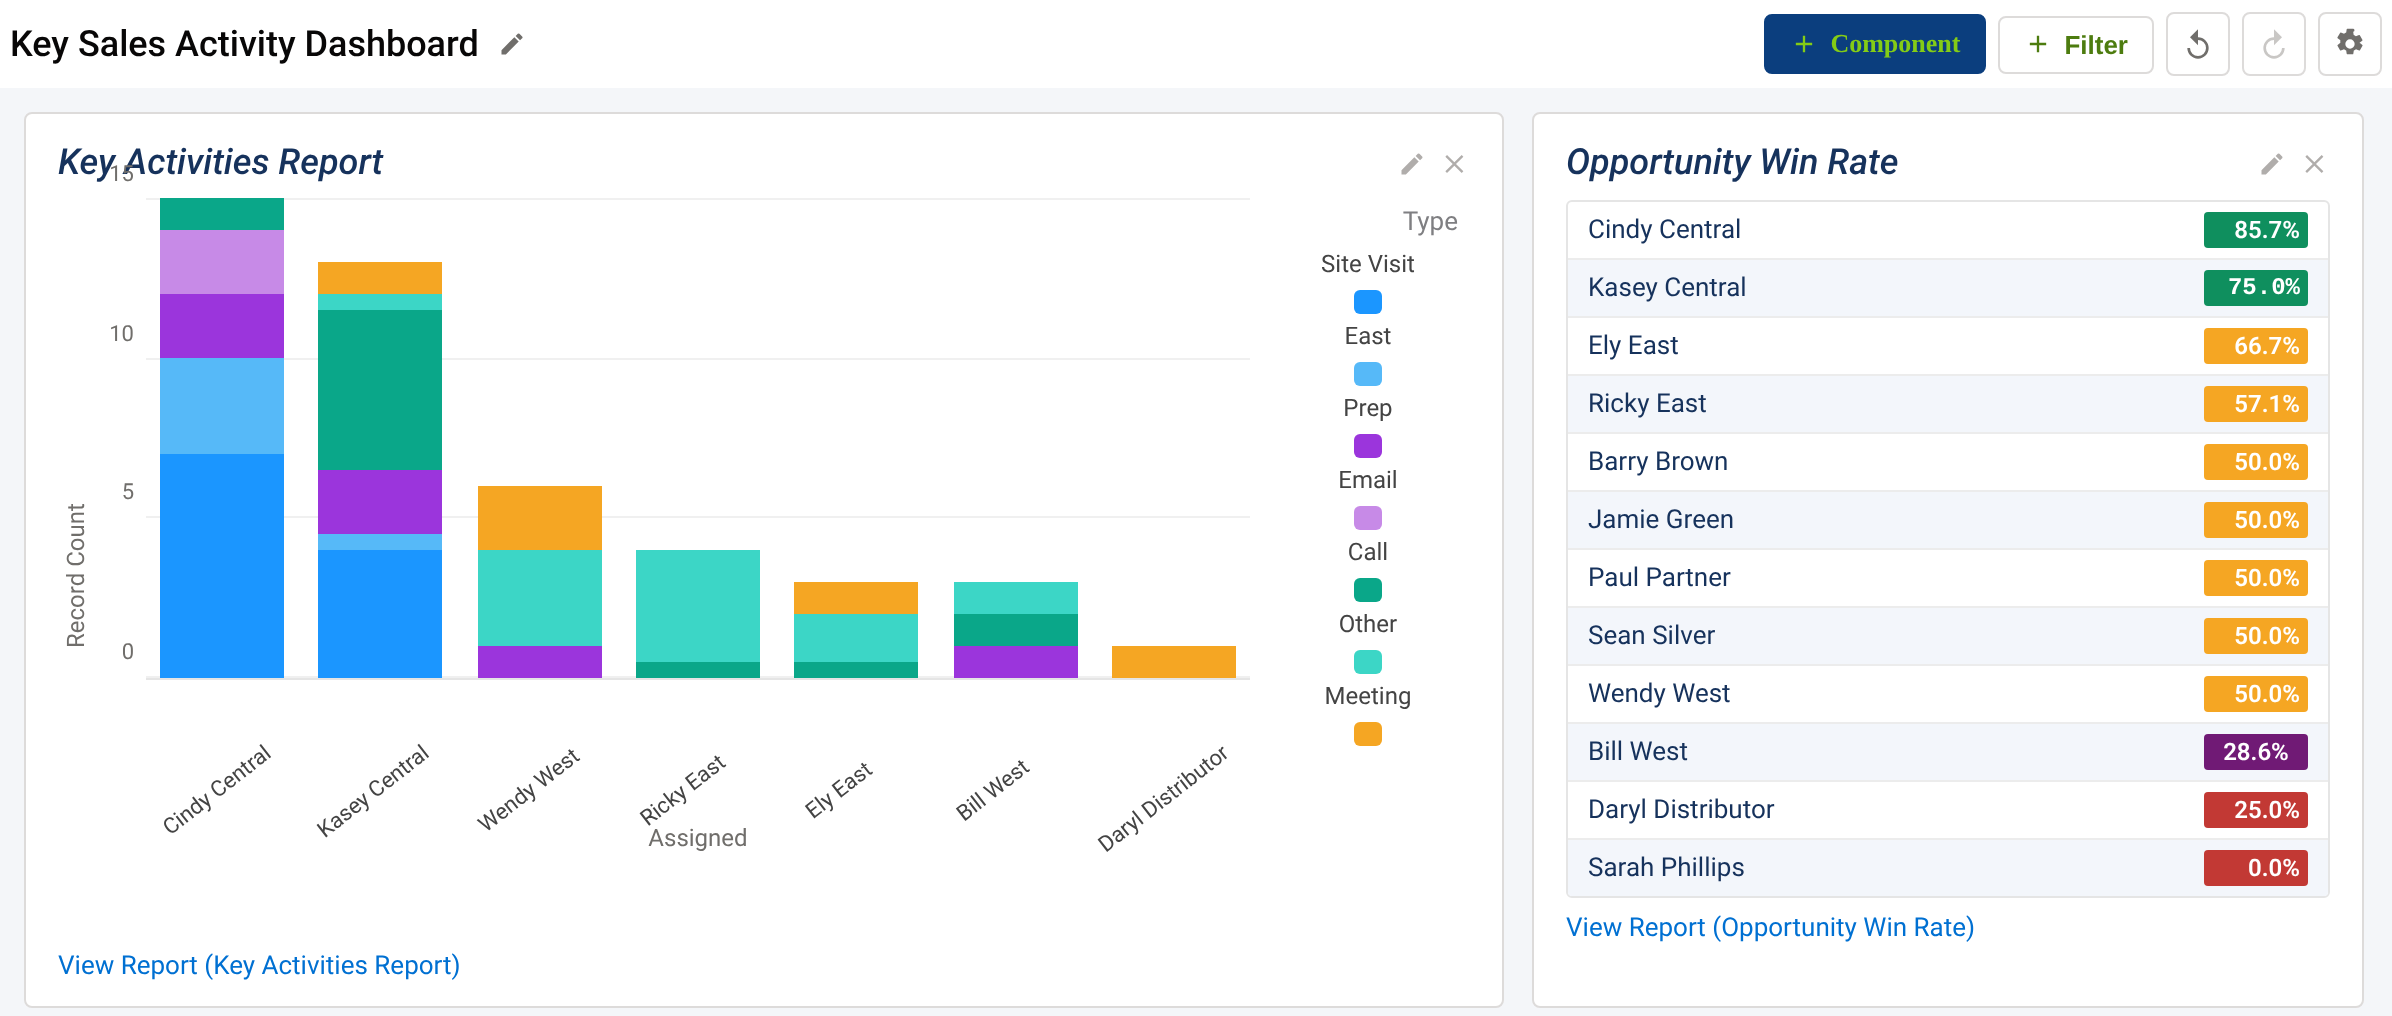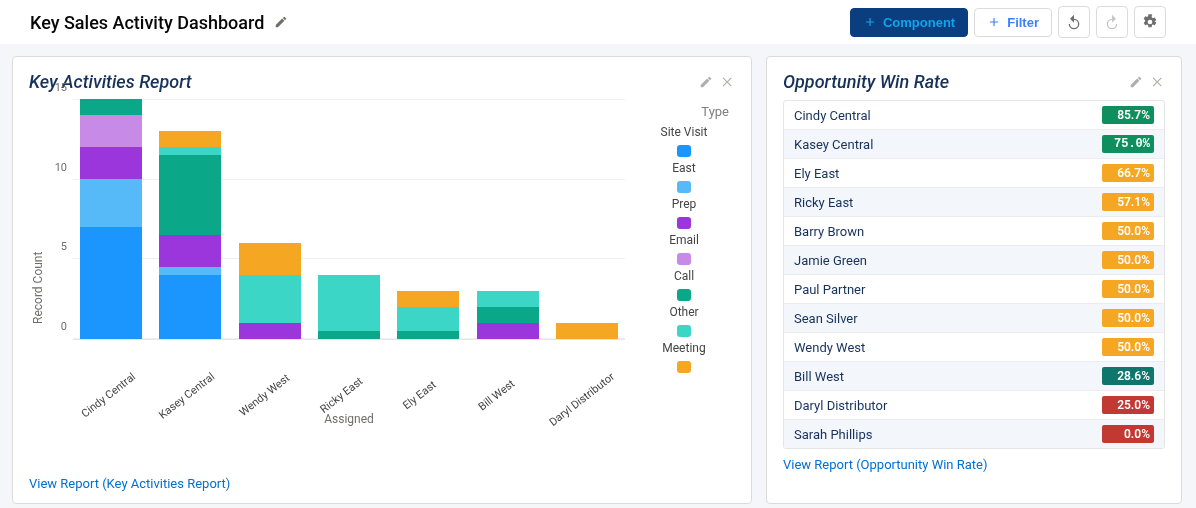--- a/index.html
+++ b/index.html
@@ -10,21 +10,21 @@
     width: 1196px;
     height: 508px;
     overflow: hidden;
     font-size: 13px;
   }
 
   
   .header {
     display: flex;
     align-items: center;
-    padding: 6px 30px;
+    padding: 6px 5px;
     background: #fff;
   }
   .dash-title {
     font-size: 18px;
     font-weight: 500;
     color: #080707;
     margin-right: 6px;
   }
   .pencil-btn {
     background: transparent;
@@ -38,27 +38,28 @@
     display: inline-flex;
     align-items: center;
     gap: 6px;
     border-radius: 4px;
     padding: 6px 12px;
     font-size: 13px;
     cursor: pointer;
     margin-left: 6px;
     border: 1px solid #dddbda;
     background: #fff;
-    color: #3b82f6;
+    color: #4d7c0f;
     font-weight: 600;
   }
   .hbtn.primary {
     background: #0b3e7e;
     border-color: #0b3e7e;
-    color: #0ea5e9;
+    color: #84cc16;
+    font-family: Liberation Serif, serif;
   }
   .icon-btn {
     width: 32px;
     height: 32px;
     display: inline-flex;
     align-items: center;
     justify-content: center;
     border: 1px solid #dddbda;
     background: #fff;
     border-radius: 4px;
@@ -497,21 +498,21 @@
           <div class="tbl-row">
             <span class="col-owner">Sean Silver</span>
             <span class="col-rate"><span class="rate-badge" style="background: rgb(245, 166, 35);">50.0%</span></span>
           </div>
           <div class="tbl-row">
             <span class="col-owner">Wendy West</span>
             <span class="col-rate"><span class="rate-badge" style="background: rgb(245, 166, 35);">50.0%</span></span>
           </div>
           <div class="tbl-row">
             <span class="col-owner">Bill West</span>
-            <span class="col-rate"><span class="rate-badge" style="background: #0f766e;">28.6%</span></span>
+            <span class="col-rate"><span class="rate-badge" style="background: #701a75; text-align: center;">28.6%</span></span>
           </div>
           <div class="tbl-row">
             <span class="col-owner">Daryl Distributor</span>
             <span class="col-rate"><span class="rate-badge" style="background: rgb(194, 57, 52);">25.0%</span></span>
           </div>
           <div class="tbl-row">
             <span class="col-owner">Sarah Phillips</span>
             <span class="col-rate"><span class="rate-badge" style="background: rgb(194, 57, 52);">0.0%</span></span>
           </div>
         </div>

